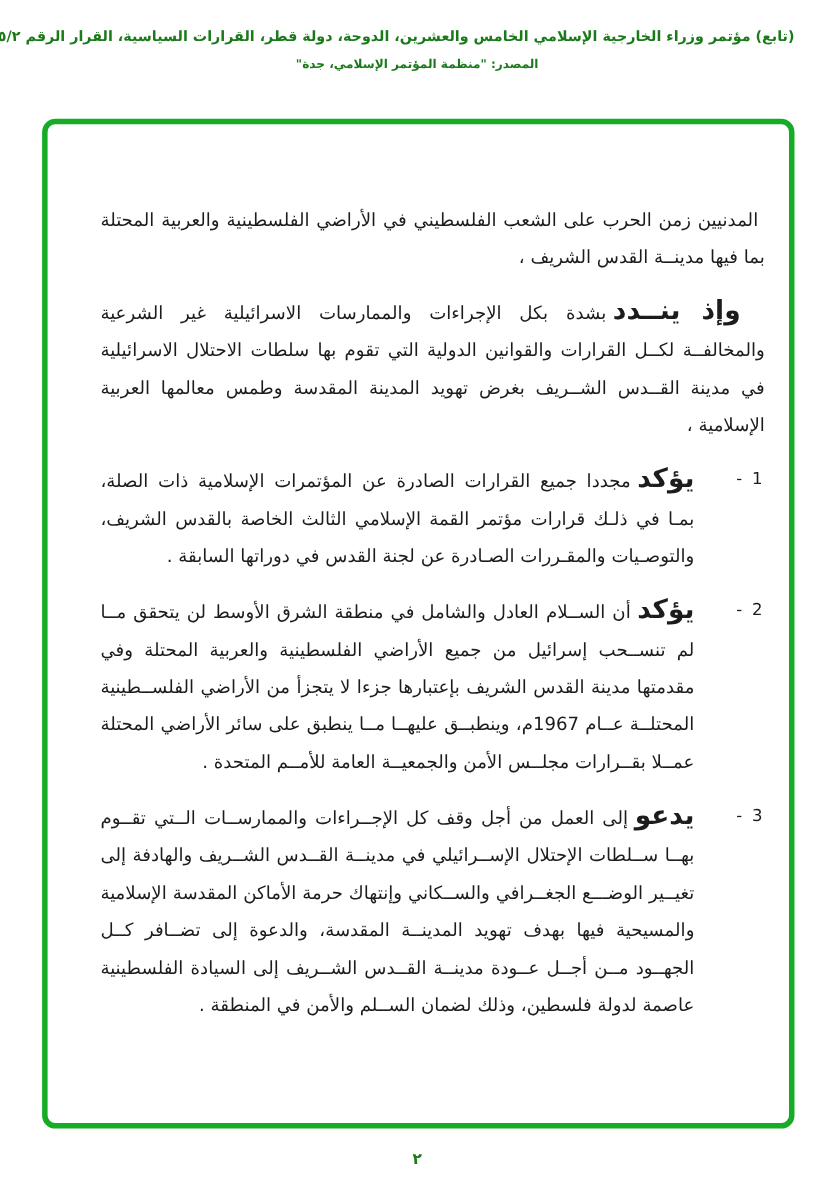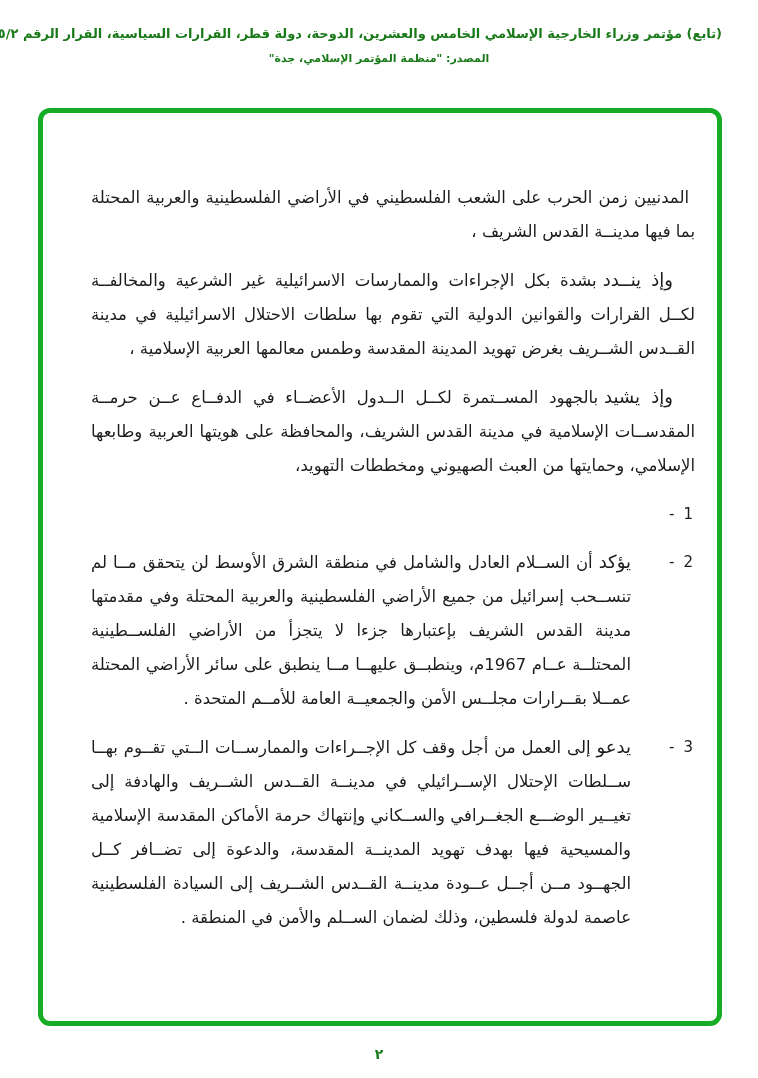--- a/index.html
+++ b/index.html
@@ -50,22 +50,22 @@
     bottom: 10px;
     color: var(--ink, #1c1c1c);
     font-size: 16.5px;
     line-height: 34px;
     text-align: justify;
     margin-top: 25px;
   }
   .para { margin-bottom: 14px; }
   .para.indented { text-indent: 22px; }
   .lead {
-    font-weight: normal;
-    font-size: 18px;
+    font-weight: bold;
+    font-size: 24px;
     margin-left: 6px;
   }
   .list-item {
     display: flex;
     margin-bottom: 14px;
   }
   .item-number-cell {
     flex: 0 0 64px;
     display: flex;
     gap: 9px;
@@ -100,29 +100,29 @@
     <div class="frame-content">
 
       <div class="para">
         <span class="lead"></span><span>المدنيين زمن الحرب على الشعب الفلسطيني في الأراضي الفلسطينية والعربية المحتلة بما فيها  مدينــة القدس الشريف ،</span>
       </div>
 
       <div class="para indented">
         <span class="lead">وإذ ينــدد</span><span>بشدة بكل الإجراءات والممارسات الاسرائيلية غير الشرعية والمخالفــة لكــل القرارات والقوانين الدولية التي تقوم بها سلطات الاحتلال الاسرائيلية في مدينة القــدس الشــريف بغرض تهويد المدينة المقدسة وطمس معالمها العربية الإسلامية ،</span>
       </div>
 
-      <div class="para indented">
-        <span class="lead">وإذ يشيد</span><span>بالجهود المســتمرة لكــل الــدول الأعضــاء في الدفــاع عــن حرمــة المقدســات الإسلامية في مدينة القدس الشريف، والمحافظة على هويتها العربية وطابعها الإسلامي، وحمايتها من العبث الصهيوني ومخططات التهويد،</span>
-      </div>
 
 
       <div class="list-item">
         <div class="item-number-cell">
           <span>1</span>
           <span>-</span>
+        </div>
+        <div class="item-text">
+          <span class="lead">يؤكد</span><span>مجددا جميع القرارات الصادرة عن المؤتمرات الإسلامية ذات الصلة، بمـا في ذلـك قرارات مؤتمر القمة الإسلامي الثالث الخاصة بالقدس الشريف، والتوصـيات والمقـررات الصـادرة عن لجنة القدس في دوراتها السابقة .</span>
         </div>
       </div>
 
       <div class="list-item">
         <div class="item-number-cell">
           <span>2</span>
           <span>-</span>
         </div>
         <div class="item-text">
           <span class="lead">يؤكد</span><span>أن الســلام العادل والشامل في منطقة الشرق الأوسط لن يتحقق مــا لم تنســحب إسرائيل من جميع الأراضي الفلسطينية والعربية المحتلة وفي مقدمتها مدينة القدس الشريف بإعتبارها جزءا لا يتجزأ من الأراضي الفلســطينية المحتلــة عــام 1967م، وينطبــق عليهــا مــا ينطبق على سائر الأراضي المحتلة عمــلا بقــرارات مجلــس الأمن والجمعيــة العامة للأمــم المتحدة .</span>

